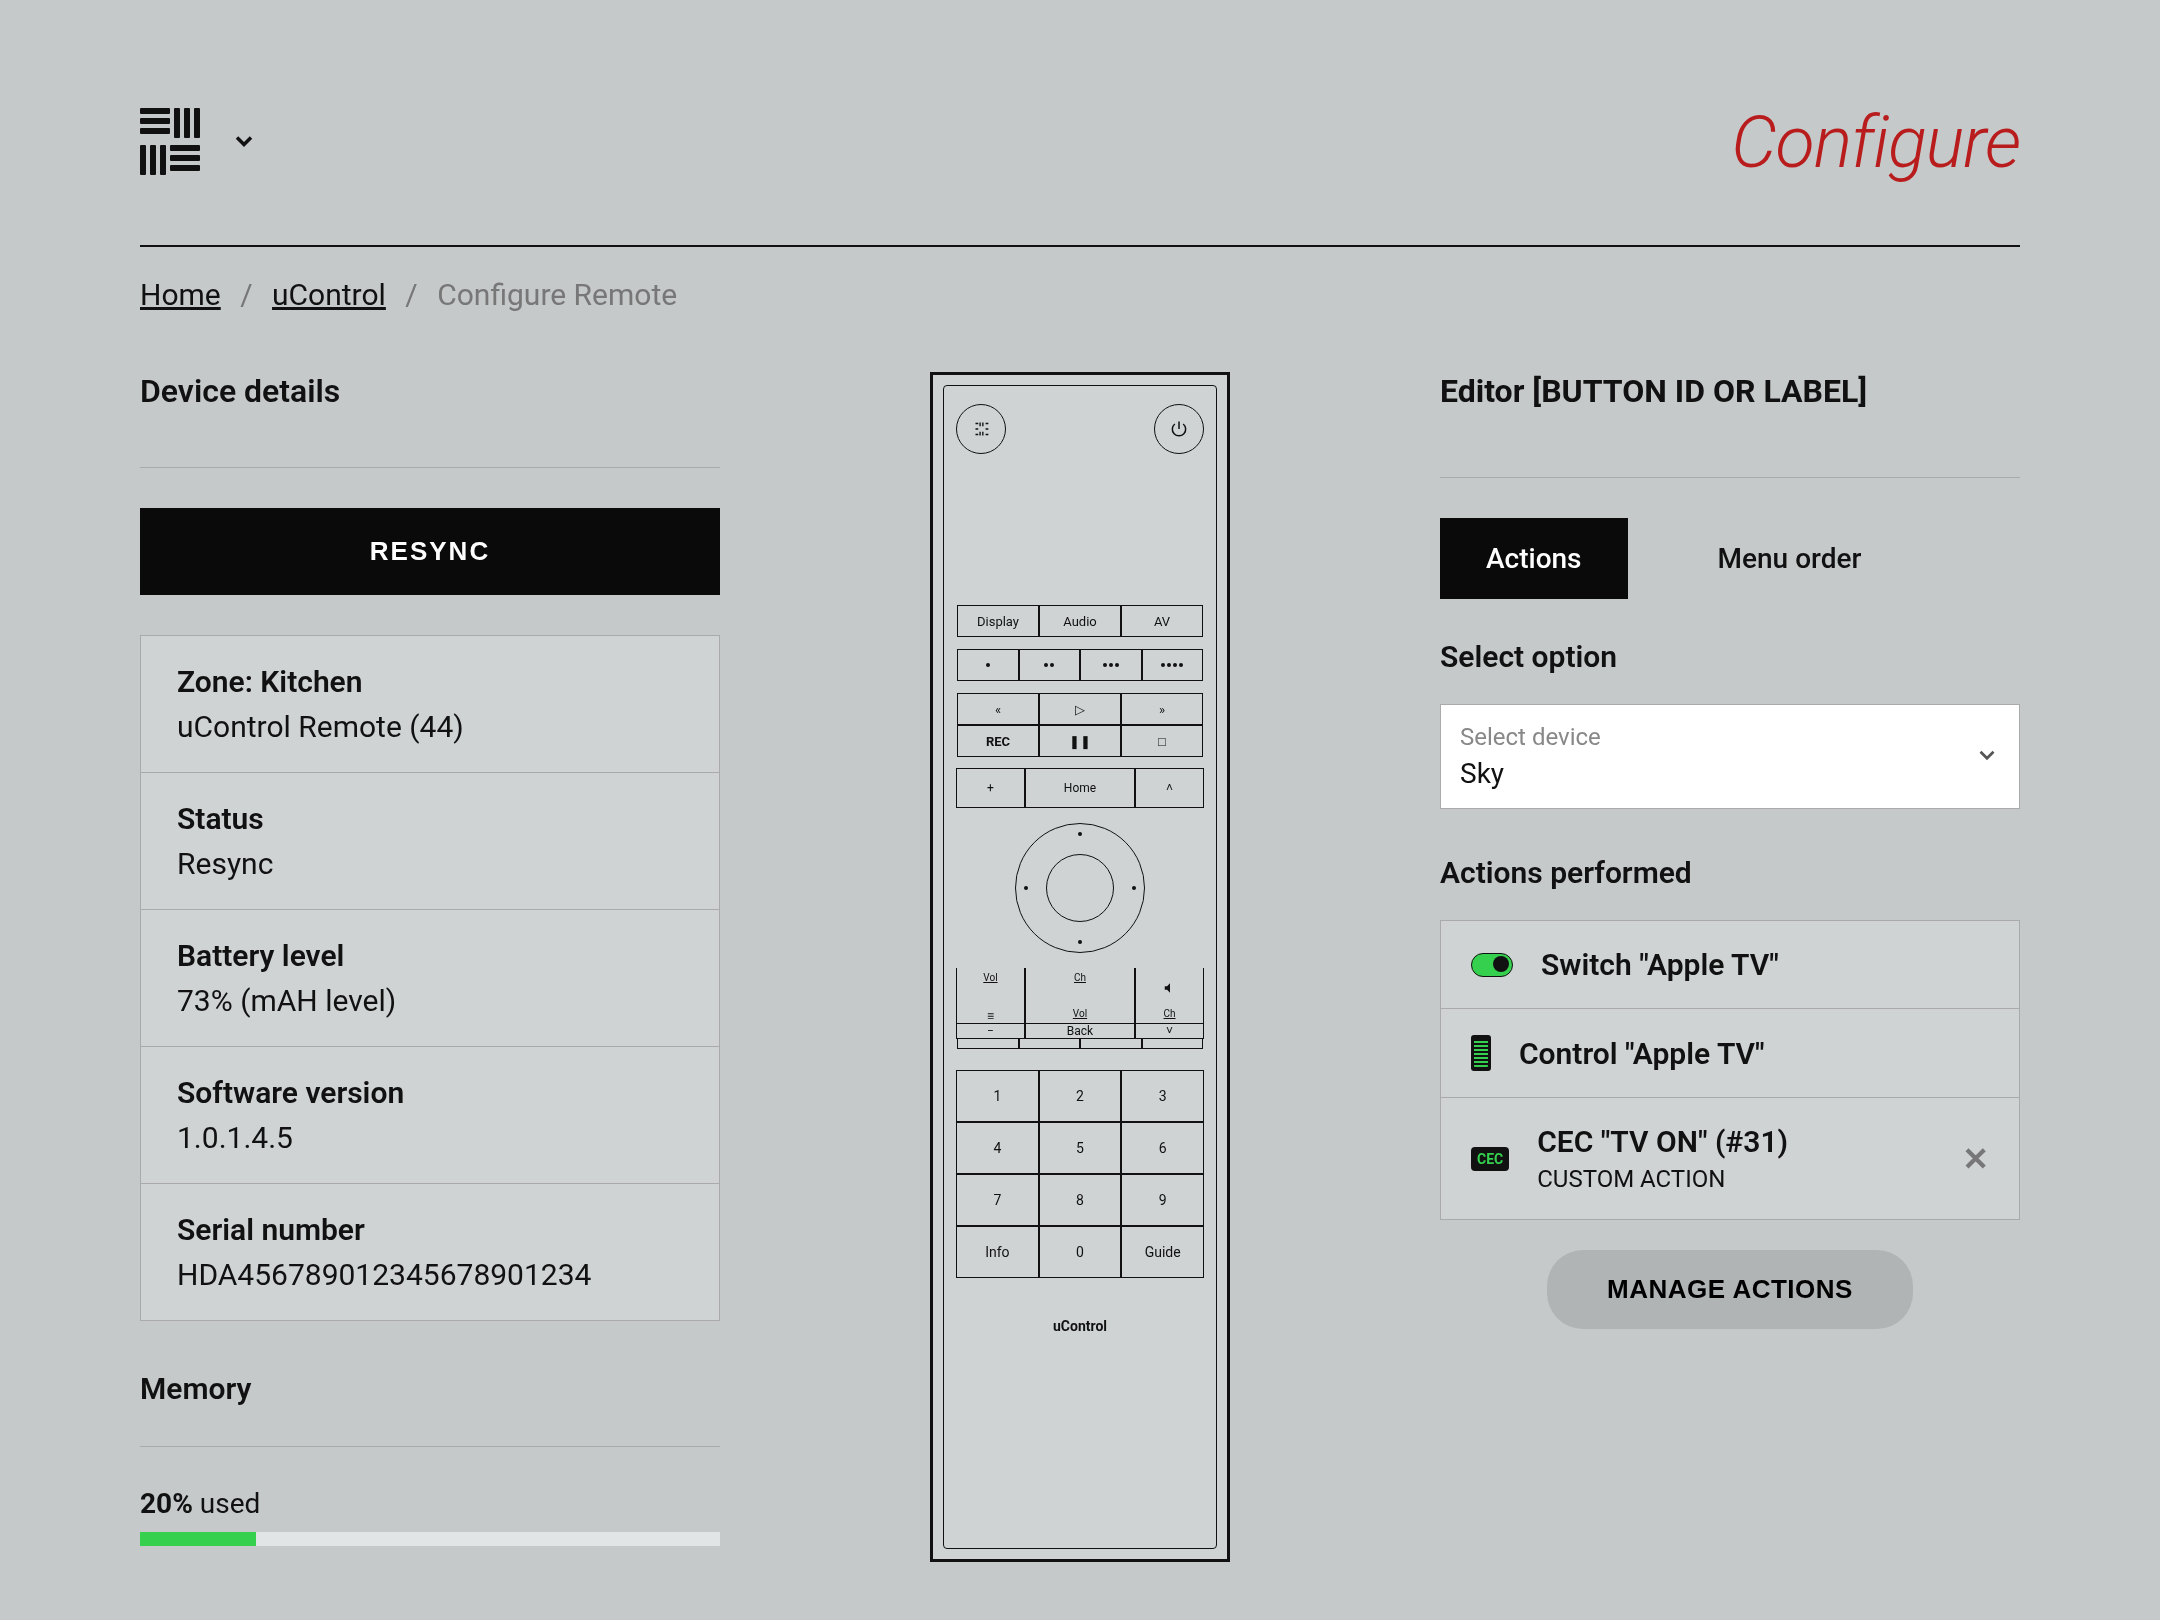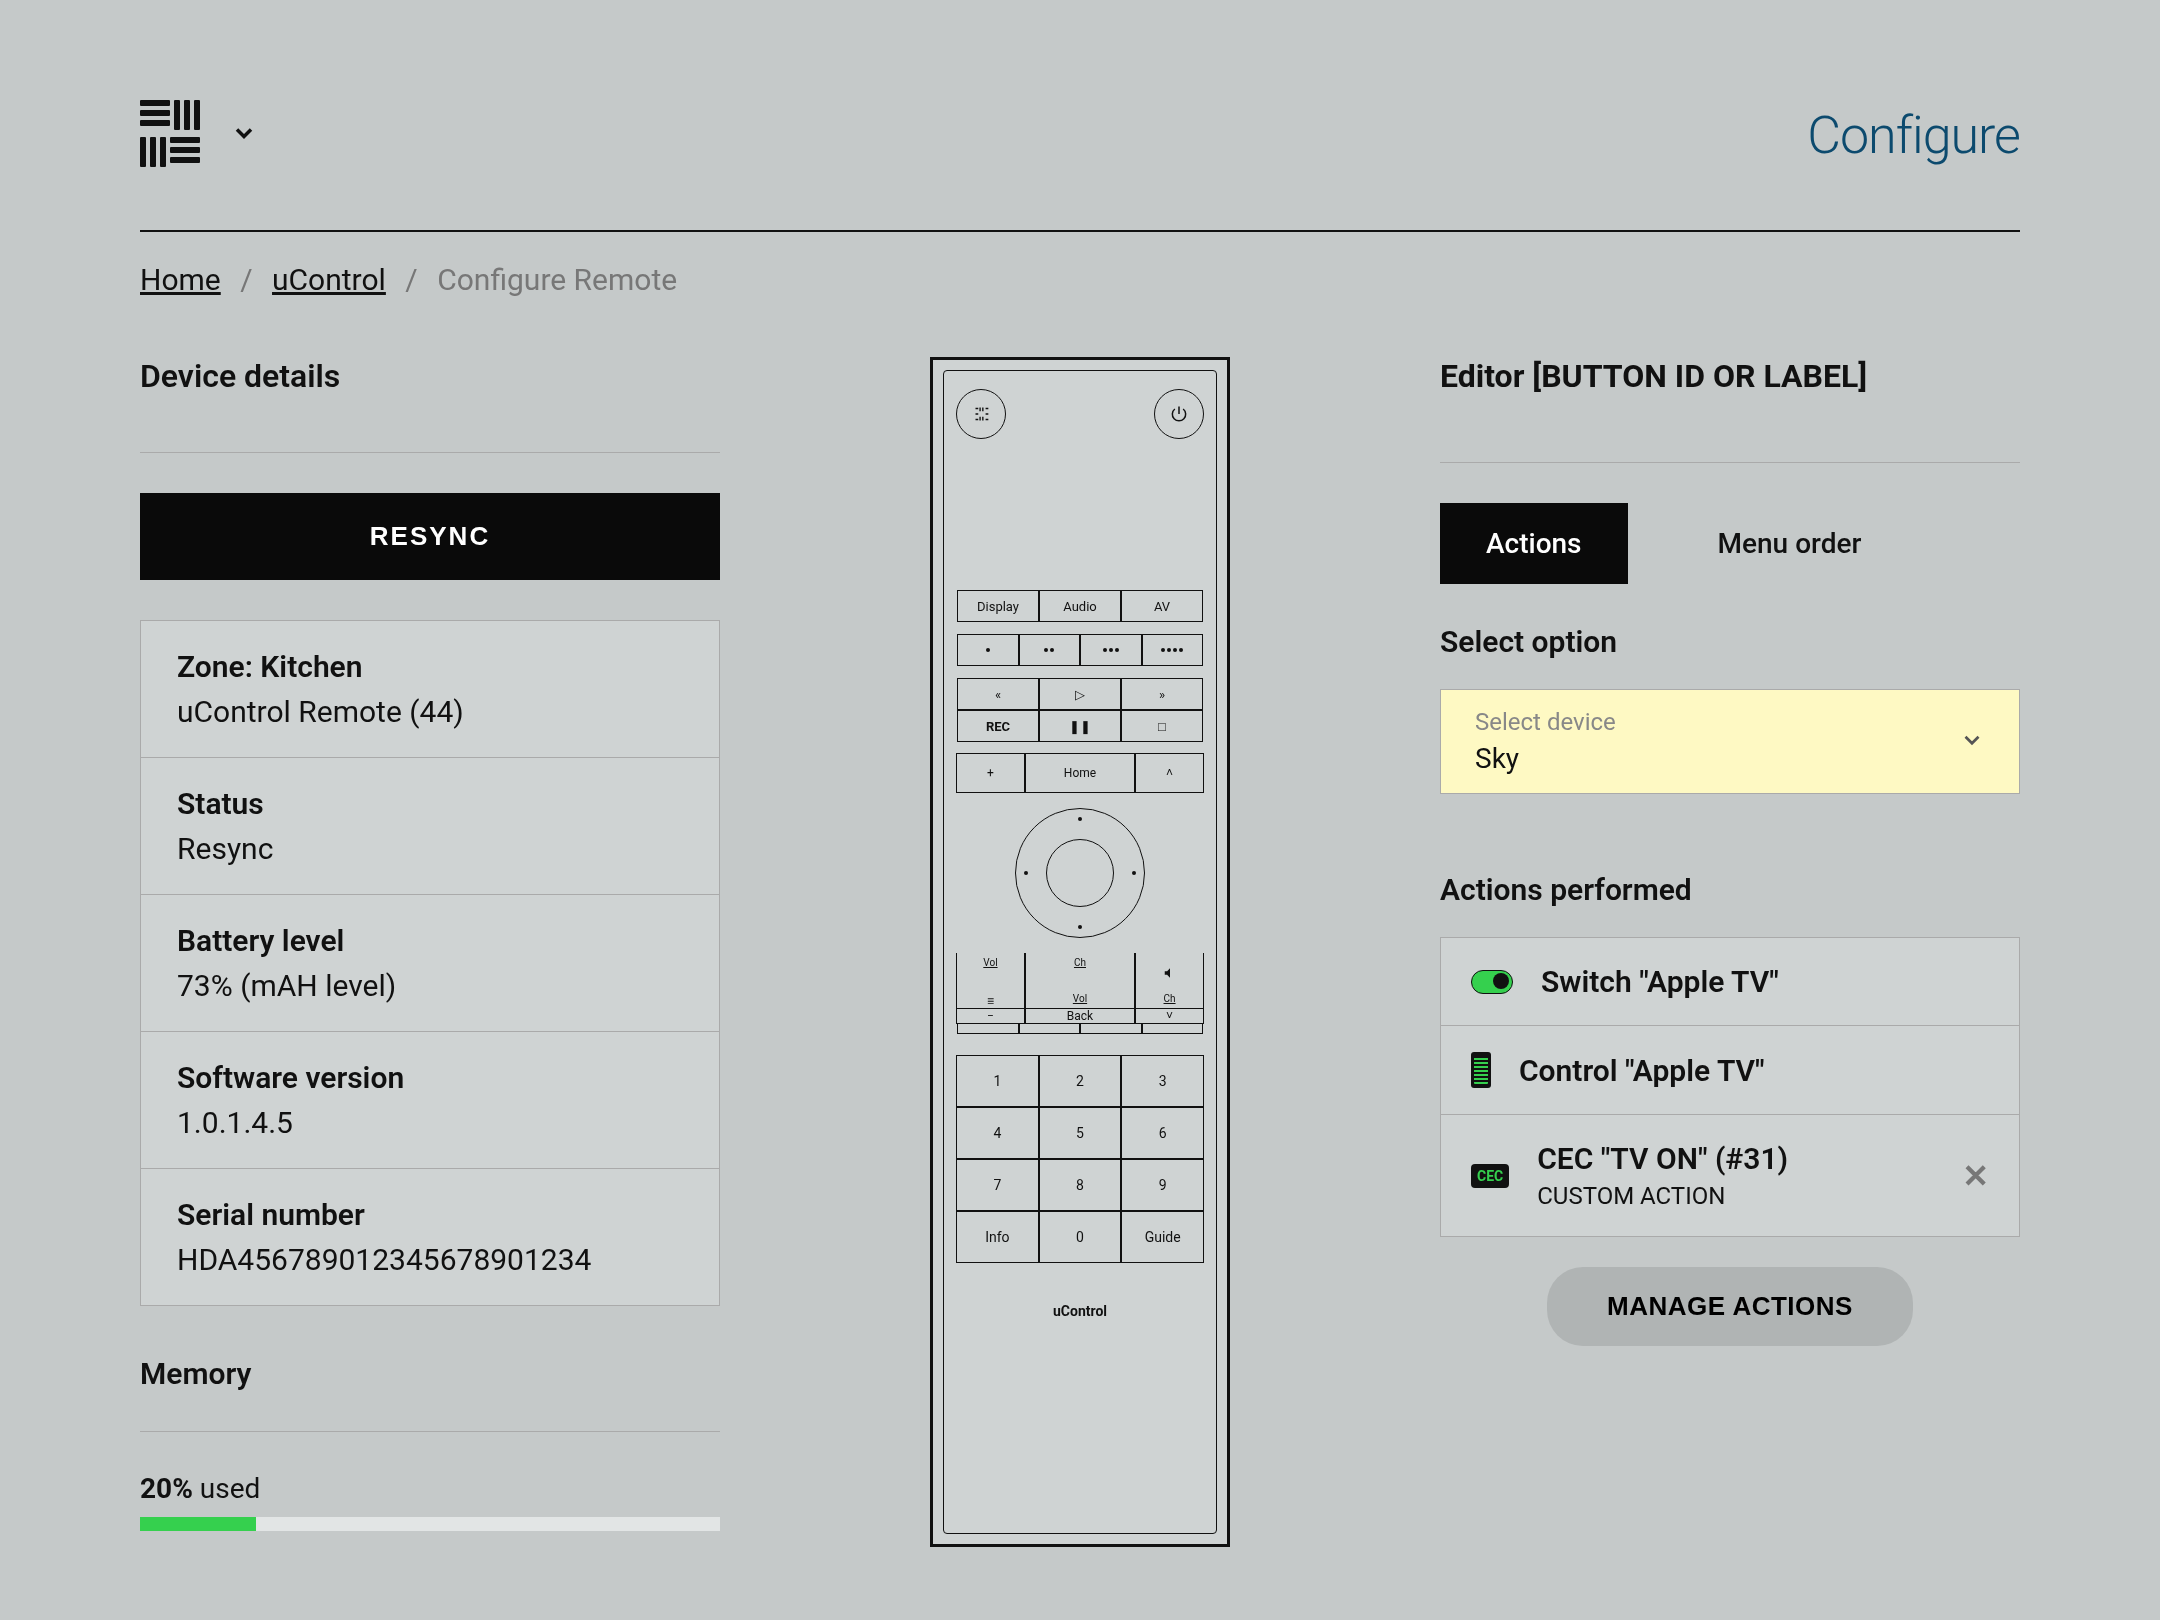--- a/index.html
+++ b/index.html
@@ -23,24 +23,25 @@
   }
   .logo-wrap { display: flex; align-items: center; gap: 20px; }
   .logo { width: 70px; height: 70px; display: inline-flex; flex-wrap: wrap; gap: 4px; }
   .logo span {
     display: inline-block; width: 30px; height: 6px; background: #111; border-radius: 1px;
   }
   .logo .v { width: 6px; height: 30px; }
   .logo-row { display: flex; gap: 4px; width: 100%; height: 30px; align-items: flex-start; }
   .chev-down svg { width: 28px; height: 28px; }
   .page-title {
-    font-size: 52px;
+    font-size: 72px;
     font-weight: 300;
-    color: #0c4a6e;
+    color: #b91c1c;
     letter-spacing: -1px;
+    font-style: italic;
   }
   .hr { border: none; border-top: 2px solid #111; margin-bottom: 30px; }
   
   .breadcrumb {
     font-size: 30px;
     color: #777;
     margin-bottom: 60px;
   }
   .breadcrumb a {
     color: #111;
@@ -190,27 +191,27 @@
   .tab {
     padding: 24px 46px;
     font-size: 28px;
     font-weight: 500;
     cursor: pointer;
   }
   .tab.active { background: #0a0a0a; color: #fff; }
   .sub-label { font-size: 30px; font-weight: 600; margin-bottom: 30px; }
   .select {
     border: 1.5px solid #aaa;
-    padding: 18px 34px;
+    padding: 18px 19px;
     display: flex;
     justify-content: space-between;
     align-items: center;
-    background: #fef9c3;
-    cursor: pointer;
-    margin-bottom: 78px;
+    background: #ffffff;
+    cursor: pointer;
+    margin-bottom: 46px;
   }
   .select .placeholder { font-size: 24px; color: #888; margin-bottom: 6px; }
   .select .value { font-size: 28px; }
   .chev svg { width: 26px; height: 26px; }
   .actions-list { border: 1.5px solid #aaa; background: #cfd3d3; margin-bottom: 30px;}
   .action-item {
     display: flex; align-items: center; gap: 28px;
     padding: 26px 30px;
     border-bottom: 1.5px solid #aaa;
     font-size: 30px;

